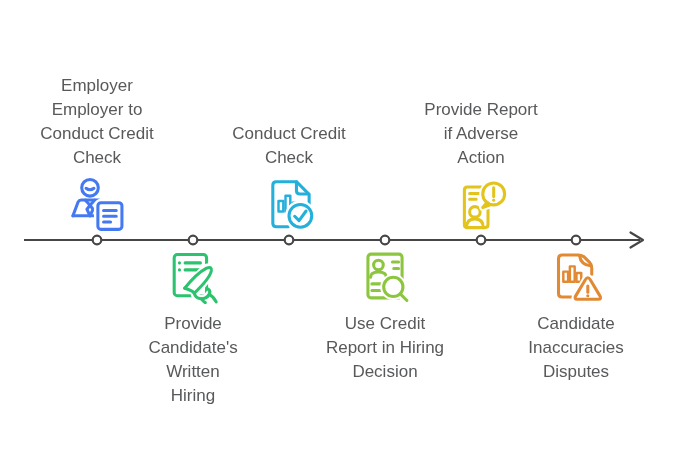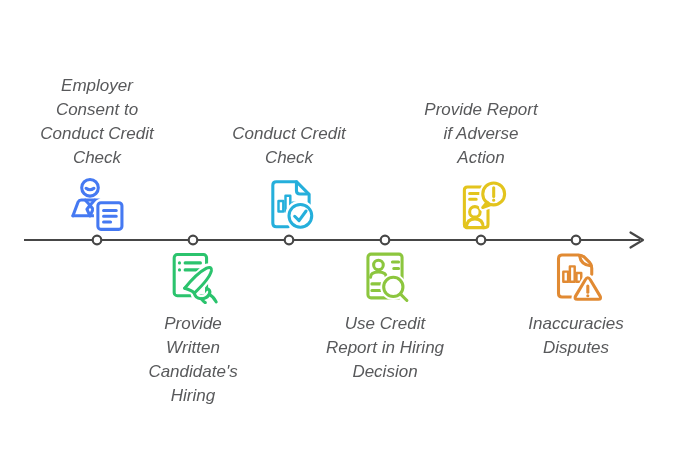--- a/index.html
+++ b/index.html
@@ -4,21 +4,21 @@
 <style>
   html,body{margin:0;padding:0;background:#fff;}
   .canvas{position:relative;width:674px;height:456px;background:#fff;overflow:hidden;
           font-family:"Liberation Sans",sans-serif;}
   .timeline-svg{position:absolute;left:0;top:0;}
   .step{position:absolute;display:flex;flex-direction:column;align-items:center;width:170px;}
   .step-above{bottom:224px;justify-content:flex-end;}
   .step-below{top:248px;}
   .label{display:flex;flex-direction:column;align-items:center;color:#58595B;
          font-size:17px;line-height:24px;text-align:center;}
-  .label div{white-space:nowrap;font-style:italic;}
+  .label div{white-space:nowrap;}
   .step-above .icon{margin-top:6px;}
   .step-below .icon{margin-bottom:8px;}
   .icon{display:block;height:56px;}
   svg{display:block;}
 </style>
 </head>
 <body>
 
 <div class="canvas">
 
@@ -29,21 +29,21 @@
     <circle cx="193" cy="240" r="4.3" fill="#fff" stroke-width="2.2" stroke="#464646"></circle>
     <circle cx="289" cy="240" r="4.3" fill="#fff" stroke-width="2.2" stroke="#464646"></circle>
     <circle cx="385" cy="240" r="4.3" fill="#fff" stroke-width="2.2" stroke="#464646"></circle>
     <circle cx="481" cy="240" r="4.3" fill="#fff" stroke-width="2.2" stroke="#464646"></circle>
     <circle cx="576" cy="240" r="4.3" fill="#fff" stroke-width="2.2" stroke="#464646"></circle>
   </svg>
 
   <div class="step step-above" style="left:12px">
     <div class="label">
       <div>Employer</div>
-      <div>Consent to</div>
+      <div>Employer to</div>
       <div>Conduct Credit</div>
       <div>Check</div>
     </div>
     <span class="icon">
       <svg width="56" height="56" viewBox="0 0 64 64" fill="none" stroke-width="3.5" stroke-linecap="round" stroke-linejoin="round" stroke="#4579F2">
         <circle cx="24" cy="13.5" r="9.5"></circle>
         <path d="M19.5 14 Q24 17.5 28.5 14"></path>
         <path d="M4.5 45.5 L10.5 29.5 Q11.5 27.5 14 27.5 H34 Q36.5 27.5 37.5 29.5 L39.5 33.5"></path>
         <path d="M4.5 45.5 H32.5"></path>
         <path d="M18.5 27.5 L24 33.5 L29.5 27.5"></path>
@@ -64,22 +64,22 @@
         <path d="M22.5 46 L45 24 Q52 19.5 53.5 25 Q53 32 33.5 51.5 Q34.5 57.5 41 58 Q48 58 50.5 53 Q56 56 58.5 61.5" fill="#fff" stroke="#fff" stroke-width="9"></path>
         <path d="M22.5 46 Q36 29 47.5 23 Q53.5 20.5 53 26 Q51 35 33.5 51.5"></path>
         <path d="M22.5 46 Q30 48 33.5 51.5"></path>
         <path d="M33.5 51.5 Q34.5 57.5 41 58 Q47.5 58.2 50.5 53 Q52.5 49.5 49.5 47"></path>
         <path d="M50.5 53 Q55.5 55.5 58.5 61.5"></path>
         <path d="M41.5 58 Q43.5 61 46 62.5"></path>
       </svg>
     </span>
     <div class="label">
       <div>Provide</div>
+      <div>Candidate's</div>
       <div>Written</div>
-      <div>Candidate's</div>
       <div>Hiring</div>
     </div>
   </div>
 
   <div class="step step-above" style="left:204px">
     <div class="label">
       <div>Conduct Credit</div>
       <div>Check</div>
     </div>
     <span class="icon">
@@ -147,18 +147,19 @@
         <rect x="17.5" y="27" width="5.5" height="11.5" stroke-width="2.8"></rect>
         <rect x="25" y="21" width="5.5" height="17.5" stroke-width="2.8"></rect>
         <rect x="32.5" y="28.5" width="5.5" height="10" stroke-width="2.8"></rect>
         <path d="M42.5 36.5 Q45.5 31.5 48.5 36.5 L59.5 55 Q61.5 58.5 57.5 58.5 H33.5 Q29.5 58.5 31.5 55 Z" fill="#fff" stroke="#fff" stroke-width="8"></path>
         <path d="M42.5 36.5 Q45.5 31.5 48.5 36.5 L59.5 55 Q61.5 58.5 57.5 58.5 H33.5 Q29.5 58.5 31.5 55 Z"></path>
         <path d="M45.5 43.5 V50.5"></path>
         <path d="M45.5 54.5 V54.6"></path>
       </svg>
     </span>
     <div class="label">
+      <div>Candidate</div>
       <div>Inaccuracies</div>
       <div>Disputes</div>
     </div>
   </div>
 
 </div>
 
 </body></html>

